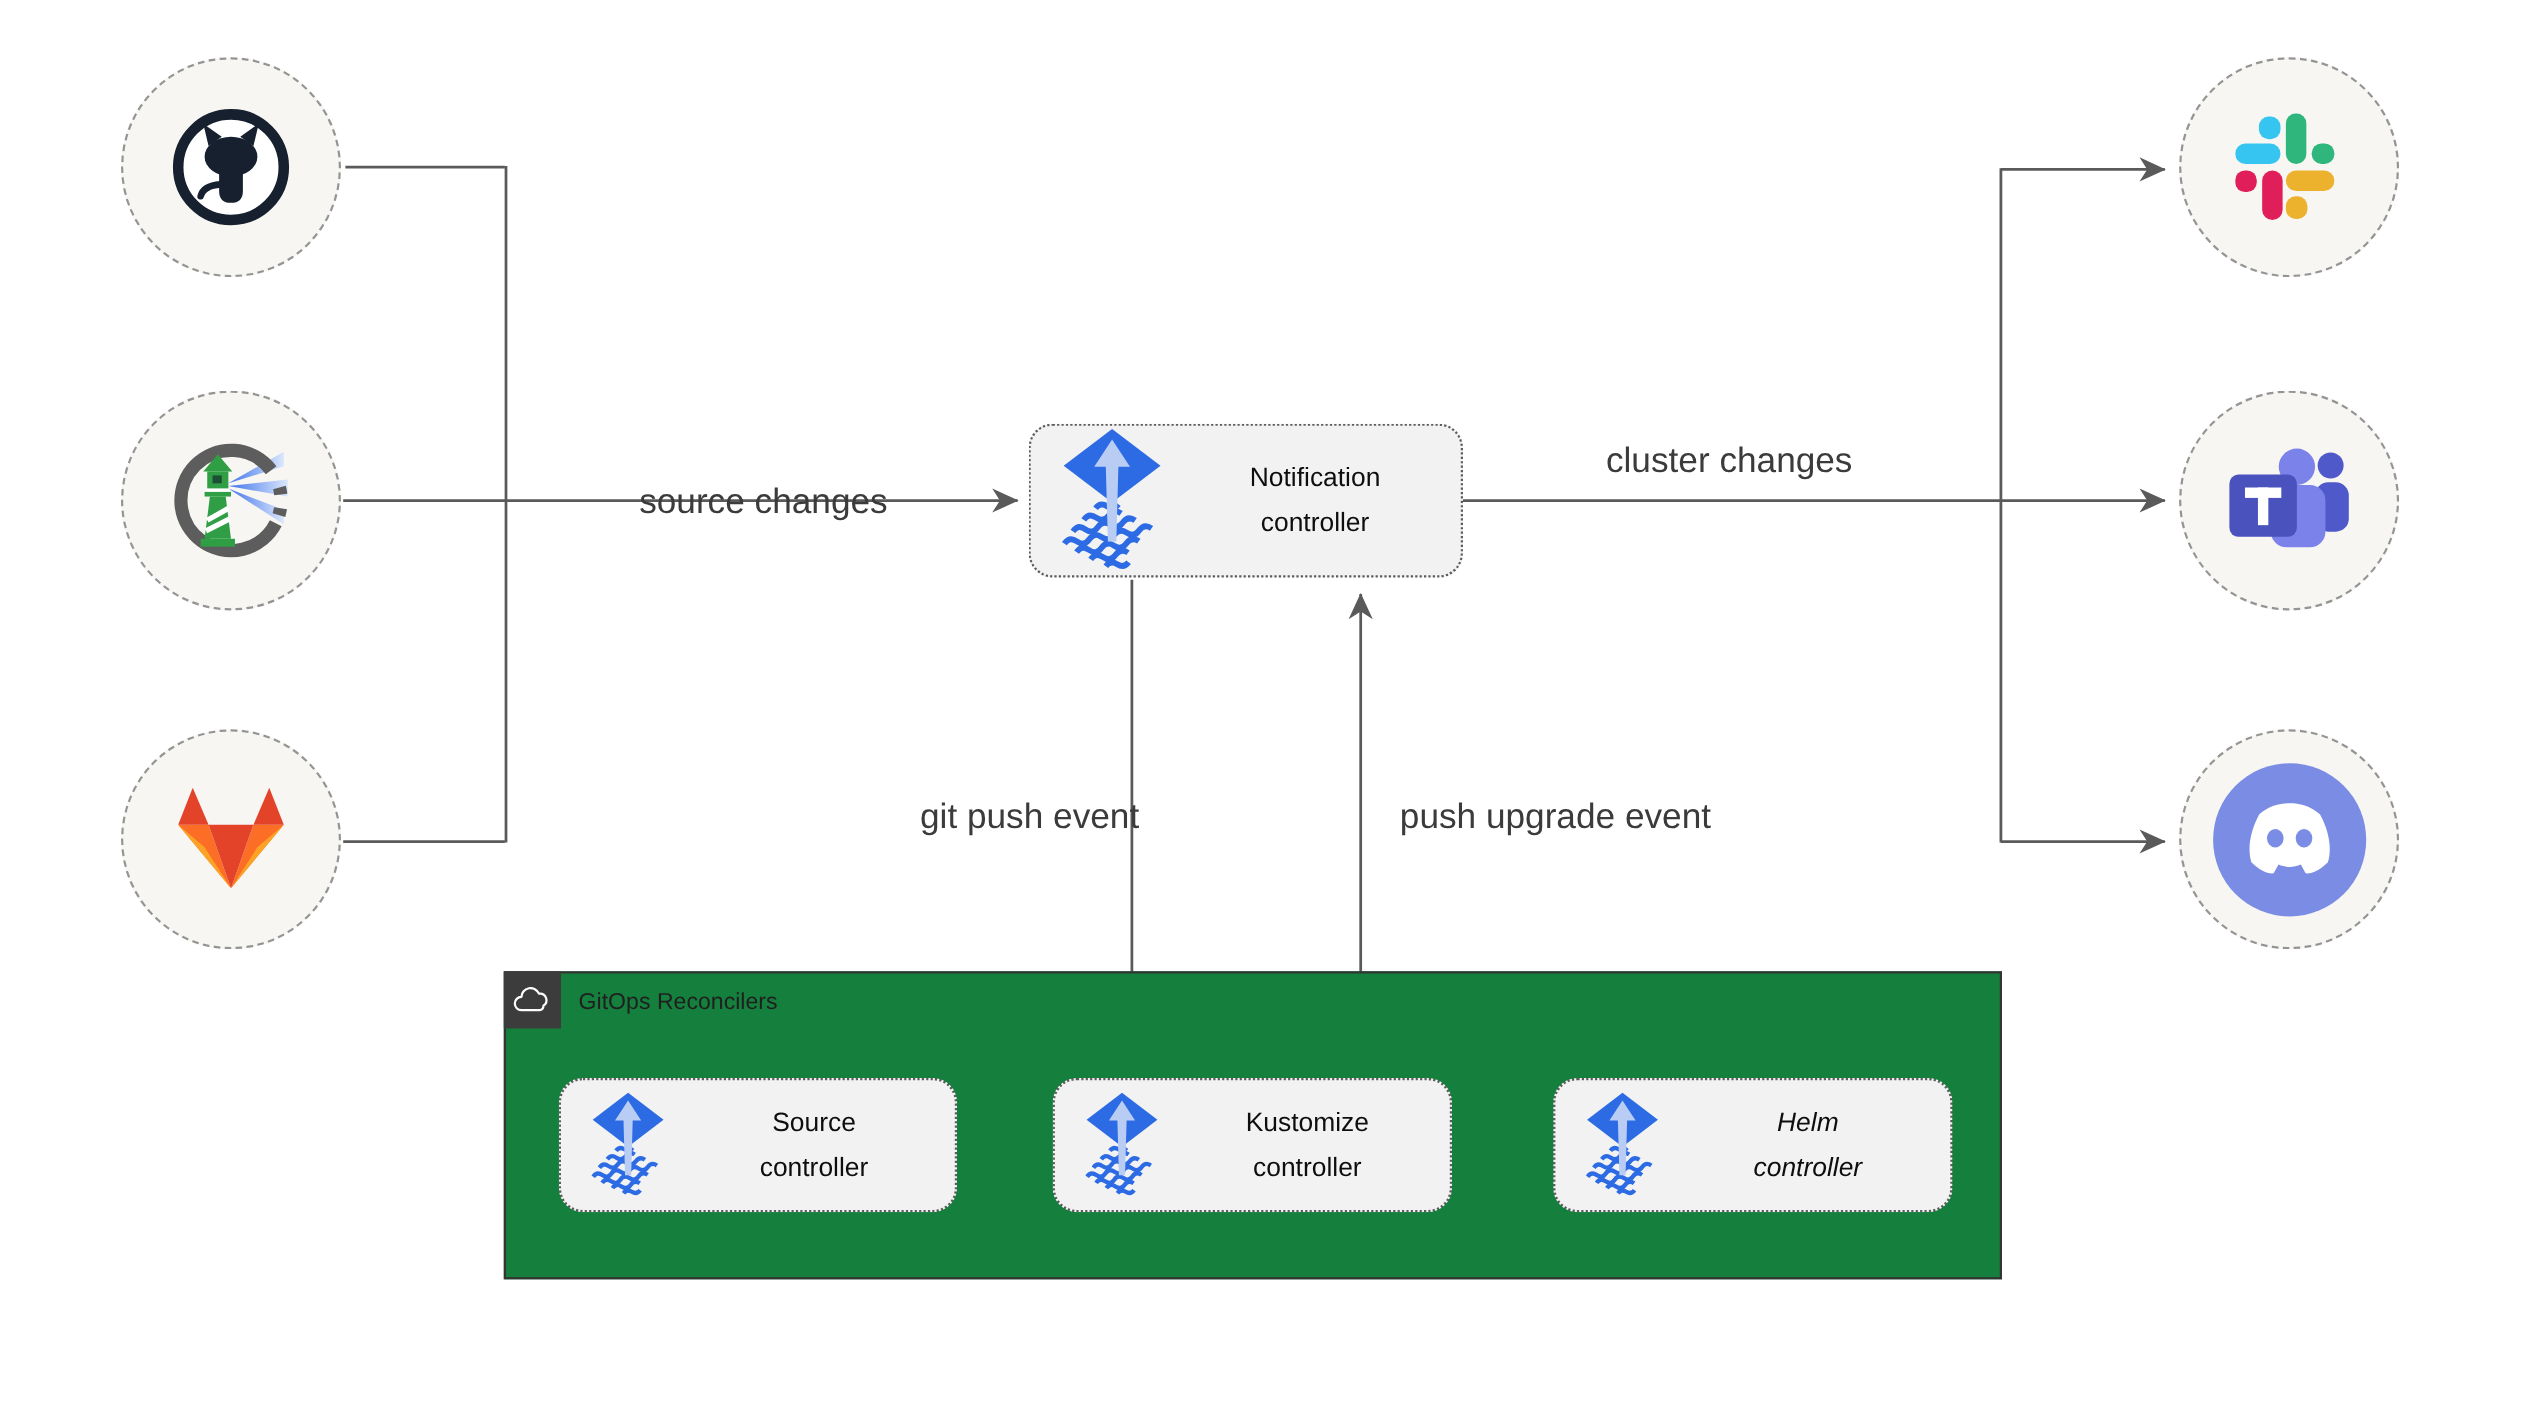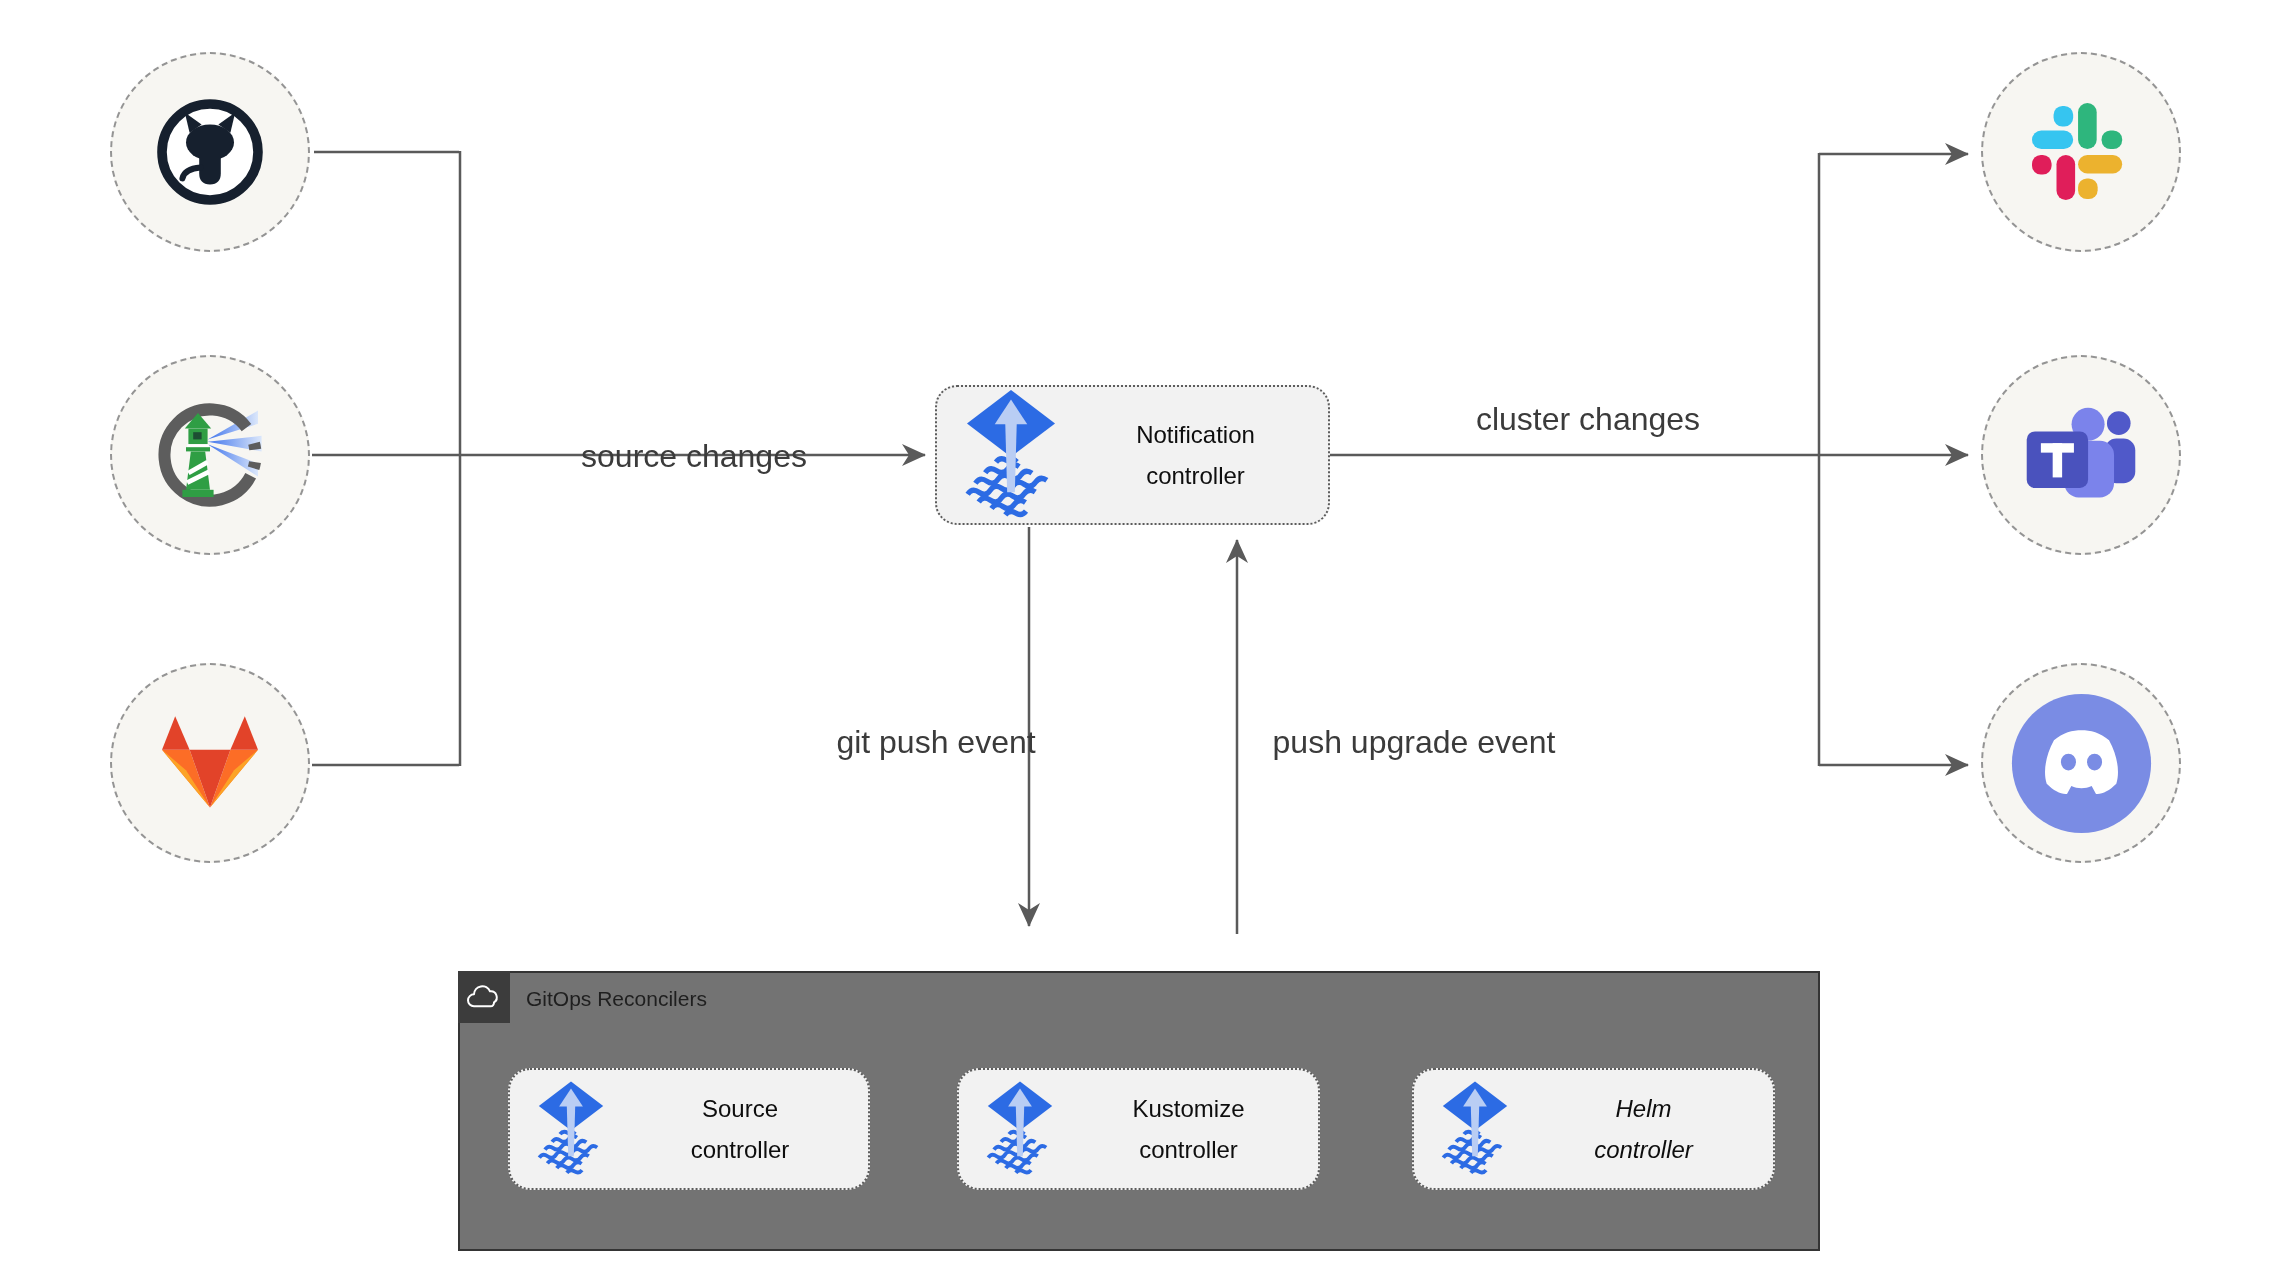--- a/index.html
+++ b/index.html
@@ -29,22 +29,22 @@
   .ctrl .lbl span{display:block;}
 
   
   .edge-label{
     position:absolute;transform:translate(-50%,-50%);
     font-size:32px;color:#3b3b3b;white-space:nowrap;
   }
 
   
   .group{
-    position:absolute;left:458px;top:971px;width:1362px;height:280px;
-    border:2.5px solid #343434;background:#737373;box-sizing:border-box;
+    position:absolute;left:458px;top:883px;width:1362px;height:280px;
+    border:2.5px solid #343434;background:#15803d;box-sizing:border-box;
   }
   .group-badge{
     position:absolute;left:-2.5px;top:-2.5px;width:52px;height:52px;background:#3c3c3c;
     display:flex;align-items:center;justify-content:center;
   }
   .group-title{
     position:absolute;left:66px;top:13px;font-size:21px;line-height:26px;color:#1f1f1f;
   }
 </style>
 </head>
@@ -175,21 +175,21 @@
       <polygon points="50,12 33,38 67,38" fill="#b9cdf4"></polygon>
       <polygon points="44,37 56,37 54,109 46,109" fill="#b9cdf4"></polygon>
     </svg>
     <div class="lbl">
       <span>Notification</span>
       <span>controller</span>
     </div>
   </div>
 
   <div class="edge-label" style="left:694px;top:419px;margin-top:37px;">source changes</div>
-  <div class="edge-label" style="left:1572px;top:419px;margin-left:16px;">cluster changes</div>
+  <div class="edge-label" style="left:1572px;top:419px;">cluster changes</div>
   <div class="edge-label" style="left:936px;top:742px;">git push event</div>
   <div class="edge-label" style="left:1414px;top:742px;">push upgrade event</div>
 
   <div class="group">
     <div class="group-badge">
       <svg width="40" height="30" viewBox="0 0 60 44">
         <path d="M15 36 a9 9 0 0 1 0 -18 a12.5 12.5 0 0 1 24 -4.5 a9 9 0 0 1 6 16.5 a5.5 5.5 0 0 1 -5 6 z" fill="none" stroke="#ffffff" stroke-width="3" stroke-linejoin="round"></path>
       </svg>
     </div>
     <div class="group-title">GitOps Reconcilers</div>

